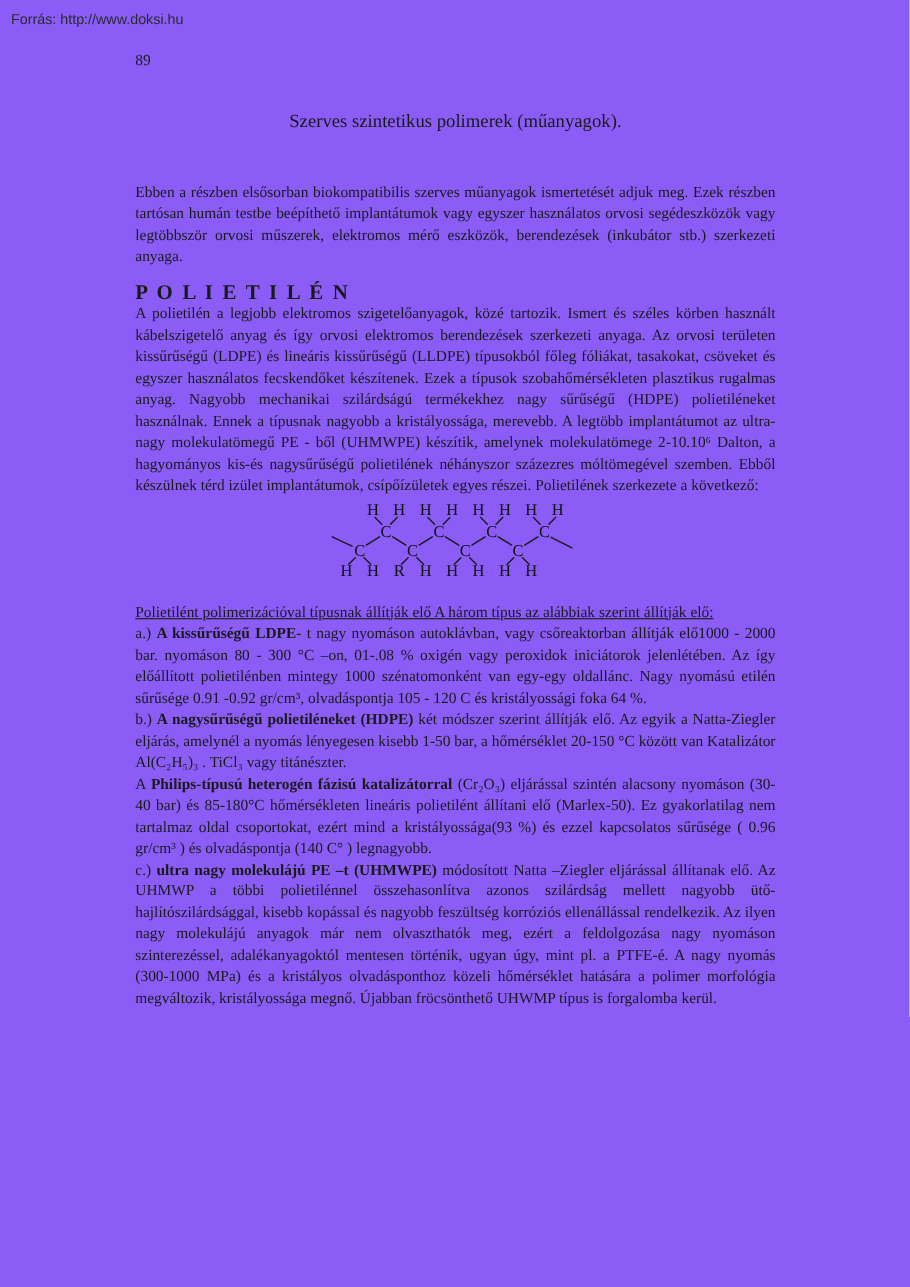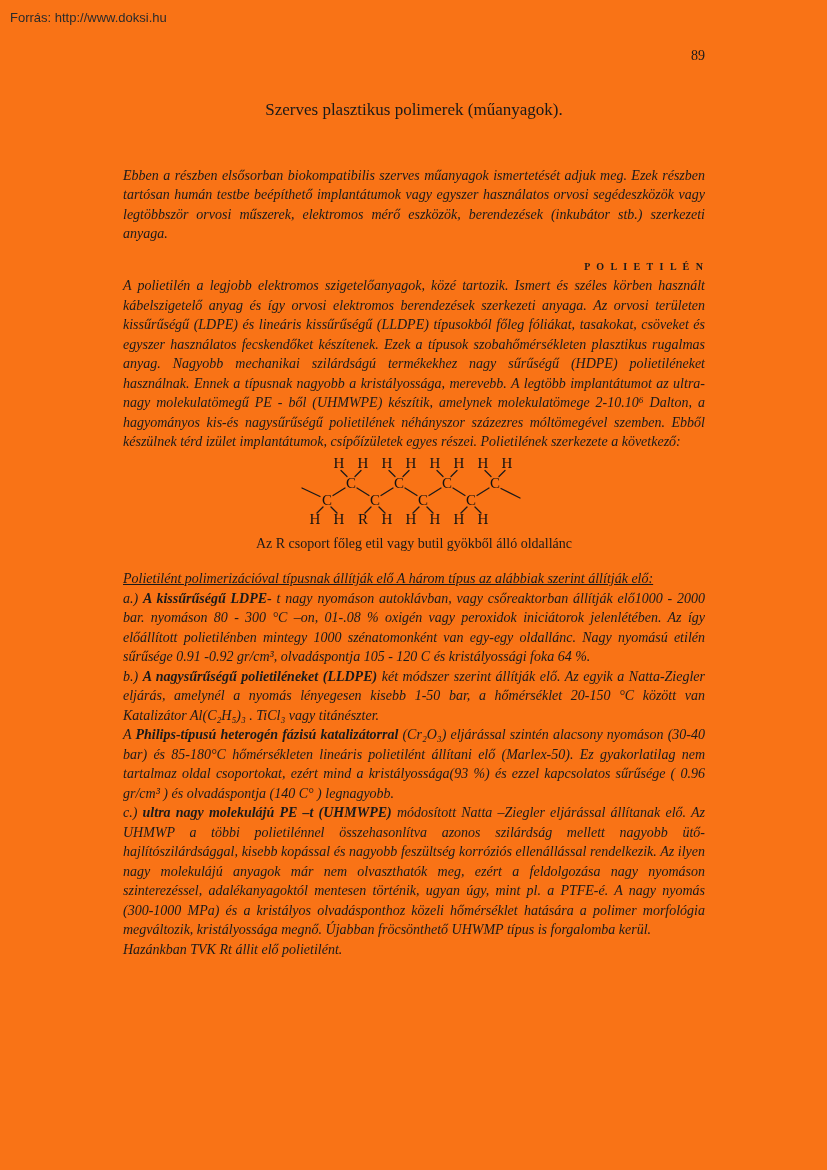--- a/index.html
+++ b/index.html
@@ -1,41 +1,41 @@
 <!DOCTYPE html>
 <html lang="hu"><head>
 <meta charset="utf-8">
 <style>
   html,body { margin:0; padding:0; background:#ffffff; }
   .page {
     position:relative;
     width:827px; height:1170px;
-    background:#f97316;
+    background:#8b5cf6;
     color:#1a1a1a;
     font-family:"Liberation Serif","DejaVu Serif",serif;
     font-size:14px;
     line-height:19.5px;
     box-sizing:border-box;
     padding:0 122px 0 123px;
     overflow:hidden;
   }
   .source {
     position:absolute; top:10px; left:10px;
     font-family:"Liberation Sans","DejaVu Sans",sans-serif;
     font-size:13px; color:#2b2b2b; line-height:15px;
   }
-  .pagenum { text-align:right; margin:0; padding-top:46px; }
+  .pagenum { text-align:left; margin:0; padding-top:46px; }
   .title {
     text-align:center; font-size:17px; font-weight:normal;
     margin:33px 0 0 0; line-height:22px;
   }
-  .para { text-align:justify; margin:0;font-style:italic; }
+  .para { text-align:justify; margin:0; }
   .intro { margin-top:45px; }
   .secheading {
-    text-align:right; font-weight:bold; font-size:10px;
+    text-align:left; font-weight:bold; font-size:19px;
     letter-spacing:2px; margin:13px 0 0 0; line-height:19.5px;
   }
   .poly { }
   .figure { width:250px; margin:0 auto; height:80px; }
   .figure svg { display:block; }
   .figure text {
     font-family:"Liberation Serif","DejaVu Serif",serif;
     font-size:15px; fill:#111111; text-anchor:middle;
   }
   .figure line { stroke:#1a1a1a; stroke-width:1.3; stroke-linecap:round; }
@@ -46,21 +46,21 @@
 </style>
 </head>
 <body>
 
 <div class="page">
 
   <div class="source">Forrás: http://www.doksi.hu</div>
 
   <div class="pagenum">89</div>
 
-  <h1 class="title">Szerves plasztikus polimerek (műanyagok).</h1>
+  <h1 class="title">Szerves szintetikus polimerek (műanyagok).</h1>
 
   <p class="para intro">Ebben a részben elsősorban biokompatibilis szerves műanyagok ismertetését adjuk meg. Ezek részben tartósan humán testbe beépíthető implantátumok vagy egyszer használatos orvosi segédeszközök vagy legtöbbször orvosi műszerek, elektromos mérő eszközök, berendezések (inkubátor stb.) szerkezeti anyaga.</p>
 
   <h2 class="secheading">P O L I E T I L É N</h2>
 
   <p class="para poly">A polietilén a legjobb elektromos szigetelőanyagok, közé tartozik. Ismert és széles körben használt kábelszigetelő anyag és így orvosi elektromos berendezések szerkezeti anyaga. Az orvosi területen kissűrűségű (LDPE) és lineáris kissűrűségű (LLDPE) típusokból főleg fóliákat, tasakokat, csöveket és egyszer használatos fecskendőket készítenek. Ezek a típusok szobahőmérsékleten plasztikus rugalmas anyag. Nagyobb mechanikai szilárdságú termékekhez nagy sűrűségű (HDPE) polietiléneket használnak. Ennek a típusnak nagyobb a kristályossága, merevebb. A legtöbb implantátumot az ultra-nagy molekulatömegű PE - ből (UHMWPE) készítik, amelynek molekulatömege 2-10.10⁶ Dalton, a hagyományos kis-és nagysűrűségű polietilének néhányszor százezres móltömegével szemben. Ebből készülnek térd izület implantátumok, csípőízületek egyes részei. Polietilének szerkezete a következő:</p>
 
   <div class="figure">
     <svg width="250" height="80" viewBox="0 0 250 80">
 
@@ -115,28 +115,26 @@
       <text x="50" y="72">H</text>
       <text x="74" y="72">R</text>
       <text x="98" y="72">H</text>
       <text x="122" y="72">H</text>
       <text x="146" y="72">H</text>
       <text x="170" y="72">H</text>
       <text x="194" y="72">H</text>
     </svg>
   </div>
 
-  <p class="caption">Az R csoport főleg etil vagy butil gyökből álló oldallánc</p>
 
   <p class="para process">Polietilént polimerizációval típusnak állítják elő A három típus az alábbiak szerint állítják elő:</p>
 
   <p class="para"><span>a.) </span><b>A kissűrűségű LDPE</b><span>- t nagy nyomáson autoklávban, vagy csőreaktorban állítják elő1000 - 2000 bar. nyomáson 80 - 300 °C –on, 01-.08 % oxigén vagy peroxidok iniciátorok jelenlétében. Az így előállított polietilénben mintegy 1000 szénatomonként van egy-egy oldallánc. Nagy nyomású etilén sűrűsége 0.91 -0.92 gr/cm³, olvadáspontja 105 - 120 C és kristályossági foka 64 %.</span></p>
 
-  <p class="para"><span>b.) </span><b>A nagysűrűségű polietiléneket (LLDPE)</b><span> két módszer szerint állítják elő. Az egyik a Natta-Ziegler eljárás, amelynél a nyomás lényegesen kisebb 1-50 bar, a hőmérséklet 20-150 °C között van Katalizátor Al(C₂H₅)₃ . TiCl₃ vagy titánészter.</span></p>
+  <p class="para"><span>b.) </span><b>A nagysűrűségű polietiléneket (HDPE)</b><span> két módszer szerint állítják elő. Az egyik a Natta-Ziegler eljárás, amelynél a nyomás lényegesen kisebb 1-50 bar, a hőmérséklet 20-150 °C között van Katalizátor Al(C₂H₅)₃ . TiCl₃ vagy titánészter.</span></p>
 
 
   <p class="para"><span>A </span><b>Philips-típusú heterogén fázisú katalizátorral</b><span> (Cr₂O₃) eljárással szintén alacsony nyomáson (30-40 bar) és 85-180°C hőmérsékleten lineáris polietilént állítani elő (Marlex-50). Ez gyakorlatilag nem tartalmaz oldal csoportokat, ezért mind a kristályossága(93 %) és ezzel kapcsolatos sűrűsége ( 0.96 gr/cm³ ) és olvadáspontja (140 C° ) legnagyobb.</span></p>
 
   <p class="para"><span>c.) </span><b>ultra nagy molekulájú PE –t (UHMWPE)</b><span> módosított Natta –Ziegler eljárással állítanak elő. Az UHMWP a többi polietilénnel összehasonlítva azonos szilárdság mellett nagyobb ütő-hajlítószilárdsággal, kisebb kopással és nagyobb feszültség korróziós ellenállással rendelkezik. Az ilyen nagy molekulájú anyagok már nem olvaszthatók meg, ezért a feldolgozása nagy nyomáson szinterezéssel, adalékanyagoktól mentesen történik, ugyan úgy, mint pl. a PTFE-é. A nagy nyomás (300-1000 MPa) és a kristályos olvadásponthoz közeli hőmérséklet hatására a polimer morfológia megváltozik, kristályossága megnő. Újabban fröcsönthető UHWMP típus is forgalomba kerül.</span></p>
 
-  <p class="para closing">Hazánkban TVK Rt állit elő polietilént.</p>
 
 </div>
 
 </body></html>

